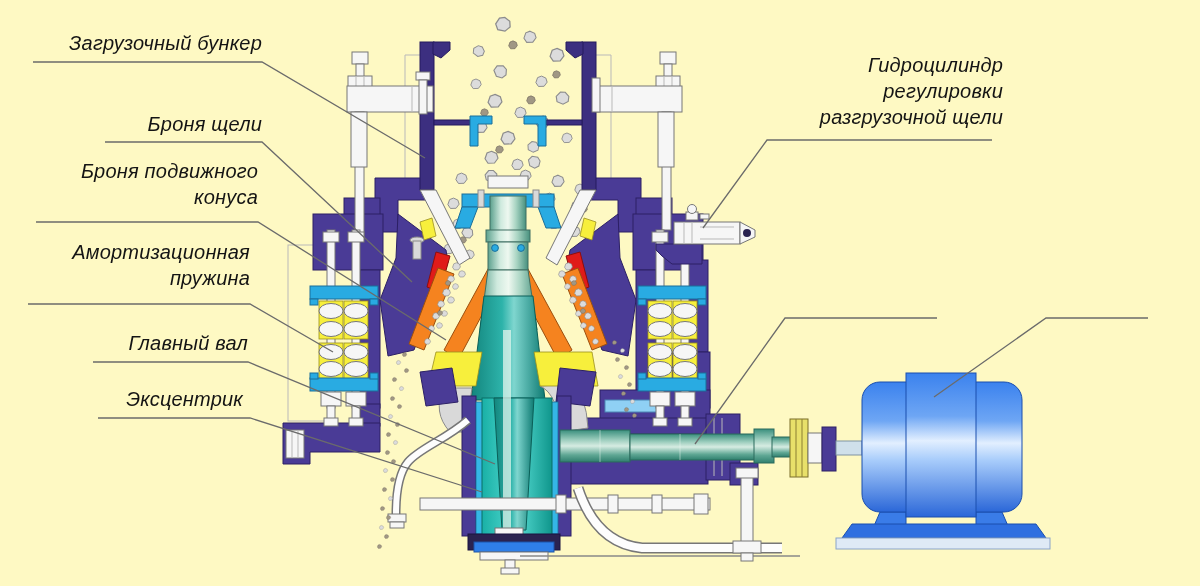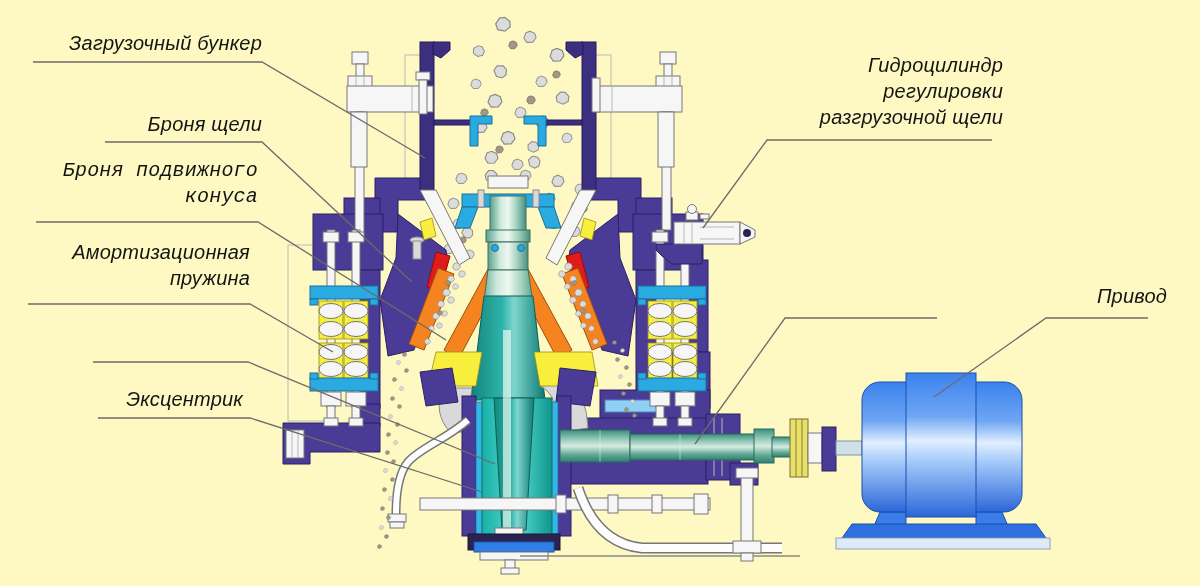--- a/index.html
+++ b/index.html
@@ -6,21 +6,21 @@
   .stage{position:relative;width:1200px;height:586px;background:#fef9c3;overflow:hidden;
          font-family:"Liberation Sans",sans-serif;}
   .stage svg{position:absolute;left:0;top:0;}
   .lbl{position:absolute;font:italic 20px/26px "Liberation Sans",sans-serif;color:#141414;
        letter-spacing:.2px;}
   .r{text-align:right;}
   .l{text-align:right;}
   
   .lbl-hopper   {left:33px;  top:30px;  width:229px;}
   .lbl-bowl     {left:40px;  top:111px; width:222px;}
-  .lbl-cone     {left:36px;  top:158px; width:222px;font-family:Liberation Mono, monospace;}
+  .lbl-cone     {left:36px;  top:158px; width:222px;}
   .lbl-spring   {left:28px;  top:239px; width:222px;}
   .lbl-shaft    {left:58px;  top:330px; width:190px;}
   .lbl-ecc      {left:51px;  top:386px; width:192px;}
   .lbl-hydro    {left:777px; top:52px;  width:226px;}
   .lbl-dshaft   {left:788px; top:283px; width:170px;}
   .lbl-drive    {left:1057px;top:283px; width:110px;}
 </style>
 </head>
 <body>
 
@@ -465,17 +465,17 @@
     <polyline class="ldr" points="992,140 767,140 703,228"></polyline>
     <polyline class="ldr" points="937,318 785,318 695,444"></polyline>
     <polyline class="ldr" points="1148,318 1046,318 934,397"></polyline>
   </g>
 </svg>
 
 <div class="lbl lbl-hopper r">Загрузочный бункер</div>
 <div class="lbl lbl-bowl r">Броня щели</div>
 <div class="lbl lbl-cone r">Броня подвижного конуса</div>
 <div class="lbl lbl-spring r">Амортизационная пружина</div>
+<div class="lbl lbl-shaft r">Главный вал</div>
 <div class="lbl lbl-ecc r">Эксцентрик</div>
 <div class="lbl lbl-hydro l">Гидроцилиндр регулировки разгрузочной щели</div>
-<div class="lbl lbl-drive l">Привод</div>
 
 </div>
 
 </body></html>

